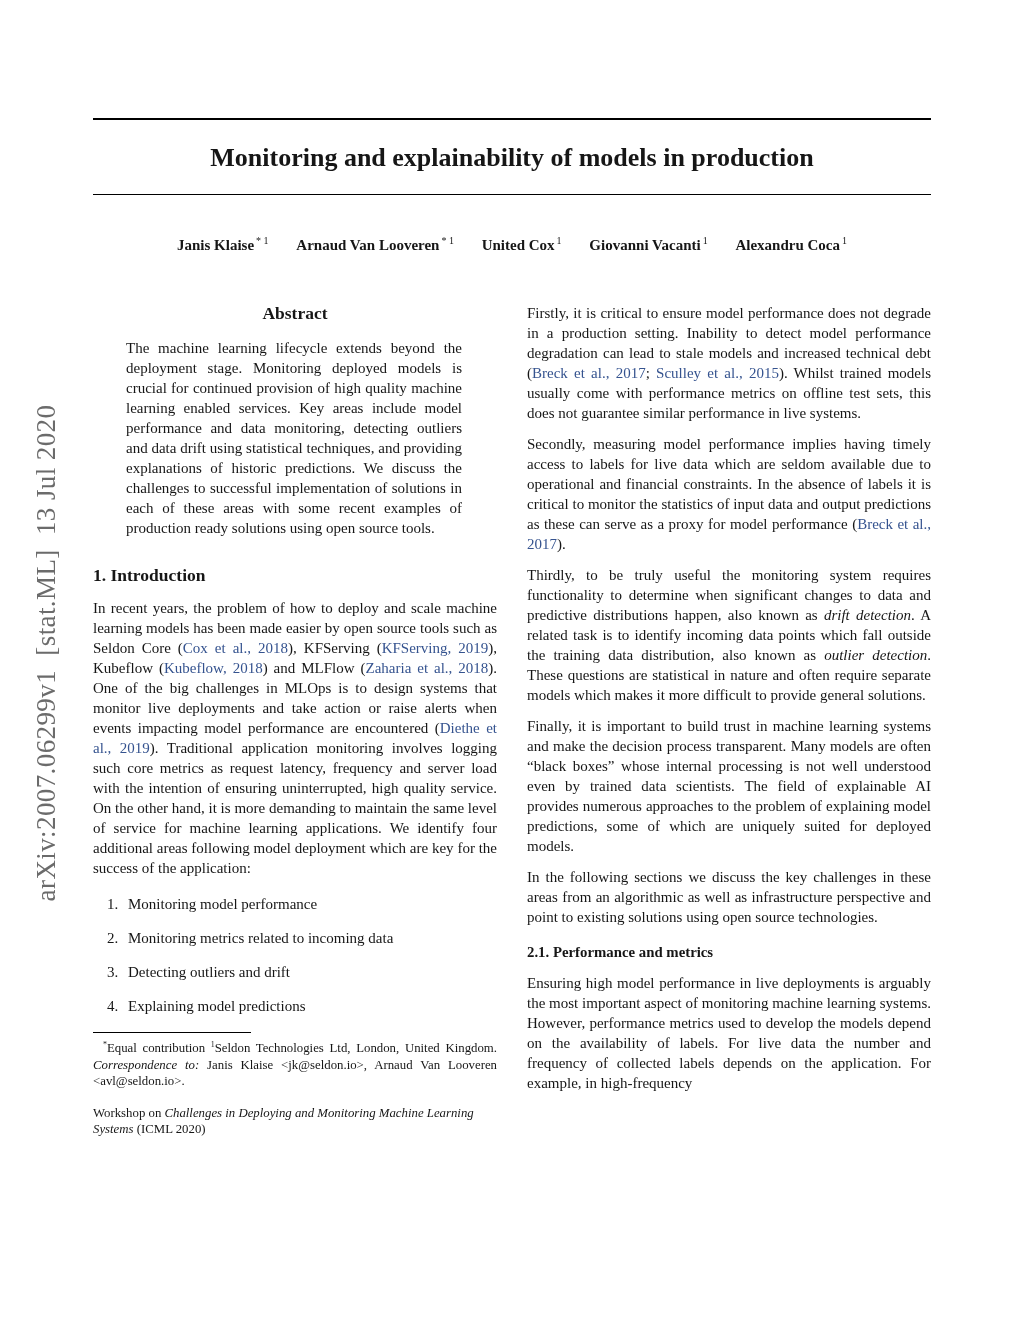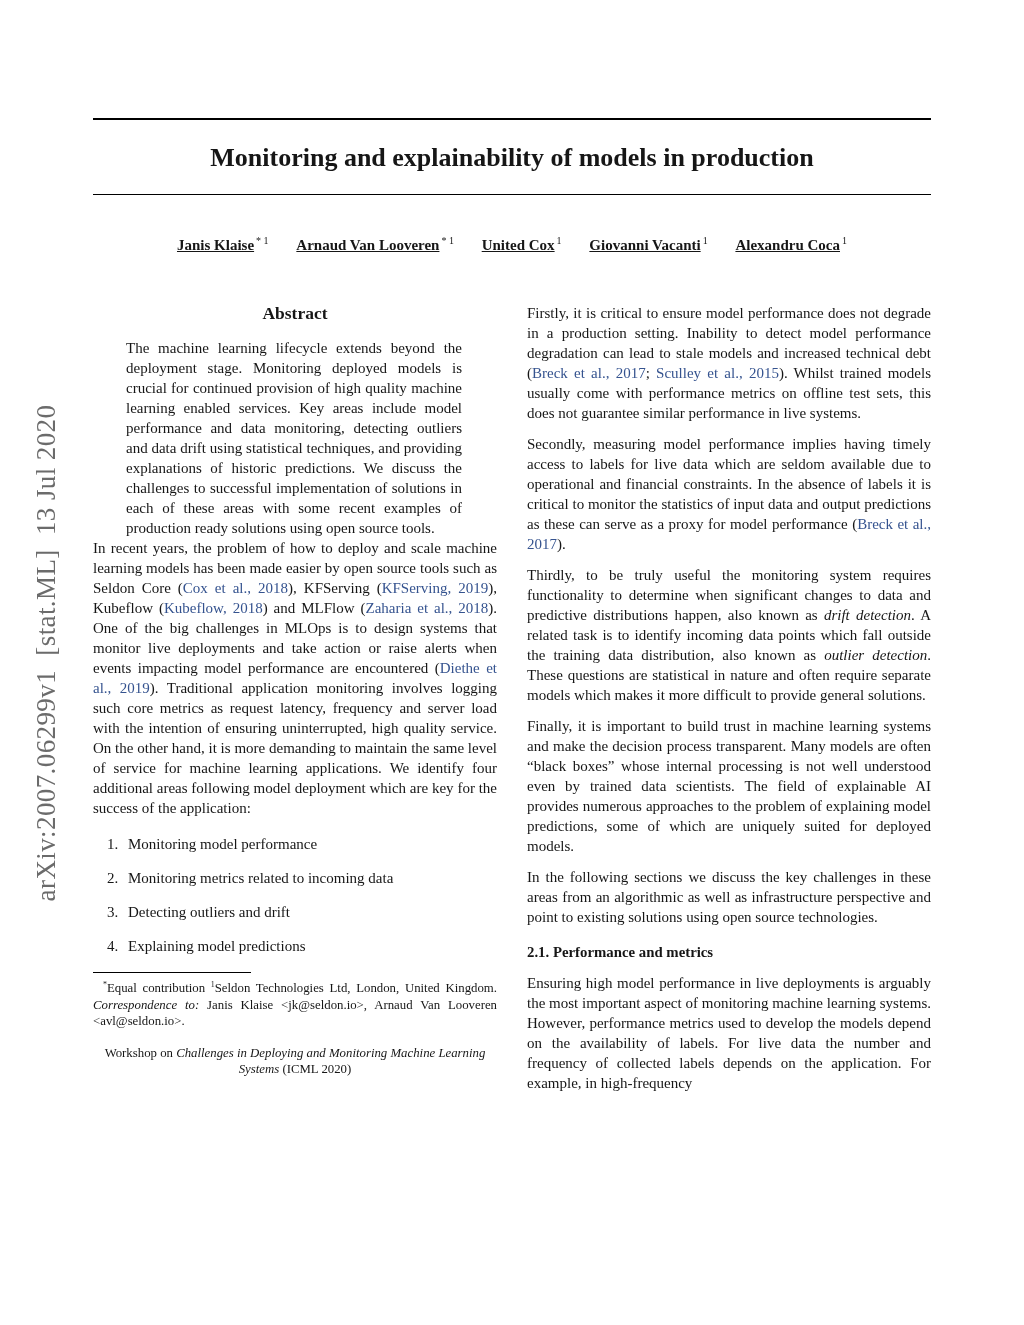--- a/index.html
+++ b/index.html
@@ -31,21 +31,21 @@
 
   .title {
     font-size: 26px; font-weight: bold;
     text-align: center;
     margin: 26px 0 0 0;
     line-height: 24px;
   }
 
   .authors { margin-top: 40px; text-align: center; font-size: 15px; line-height: 20px; }
   .author { margin: 0 12px; white-space: nowrap; }
-  .author-name { font-weight: bold; text-decoration: underline; }
+  .author-name { font-weight: bold; }
   .author-sup { font-size: 10px; vertical-align: super; line-height: 0; margin-left: 2px; }
 
   .columns { display: flex; gap: 30px; margin-top: 48px; align-items: flex-start; }
   .col { width: 404px; font-size: 15px; line-height: 20px; text-align: justify; }
   .col p { margin: 0 0 11px 0; }
 
   .abstract-heading {
     font-size: 17.5px; font-weight: bold;
     text-align: center; margin: 0 0 14px 0; line-height: 21px;
   }
@@ -66,21 +66,21 @@
   .li-num { width: 21px; flex: none; }
 
   .footnote-rule { width: 158px; height: 1px; background: #000; margin: 12px 0 7px 0; }
   .footnote {
     font-size: 12.8px; line-height: 16.5px;
     text-align: justify; text-indent: 10px;
     margin: 0 0 0 0 !important;
   }
   .workshop {
     font-size: 12.8px; line-height: 16.5px;
-    text-align: center; margin: 15px 0 0 0 !important;
+    text-align: left; margin: 15px 0 0 0 !important;
   }
 
   .seg-cite { color: var(--citation, #35538f); }
   .seg-i { font-style: italic; }
   .seg-sup { font-size: 62%; vertical-align: super; line-height: 0; }
 </style>
 </head>
 <body>
 
 <div class="arxiv-sidebar">arXiv:2007.06299v1  [stat.ML]  13 Jul 2020</div>
@@ -100,20 +100,21 @@
     <span class="author"><span class="author-name">Giovanni Vacanti</span><sup class="author-sup">1</sup></span>
     <span class="author"><span class="author-name">Alexandru Coca</span><sup class="author-sup">1</sup></span>
   </div>
 
   <div class="columns">
 
     <div class="col col-left">
       <h2 class="abstract-heading">Abstract</h2>
       <p class="abstract-body">The machine learning lifecycle extends beyond the deployment stage. Monitoring deployed models is crucial for continued provision of high quality machine learning enabled services. Key areas include model performance and data monitoring, detecting outliers and data drift using statistical techniques, and providing explanations of historic predictions. We discuss the challenges to successful implementation of solutions in each of these areas with some recent examples of production ready solutions using open source tools.</p>
 
+      <h2 class="section-heading">1. Introduction</h2>
       <p><span>In recent years, the problem of how to deploy and scale machine learning models has been made easier by open source tools such as Seldon Core (</span><span class="seg-cite">Cox et al., 2018</span><span>), KFServing (</span><span class="seg-cite">KFServing, 2019</span><span>), Kubeflow (</span><span class="seg-cite">Kubeflow, 2018</span><span>) and MLFlow (</span><span class="seg-cite">Zaharia et al., 2018</span><span>). One of the big challenges in MLOps is to design systems that monitor live deployments and take action or raise alerts when events impacting model performance are encountered (</span><span class="seg-cite">Diethe et al., 2019</span><span>). Traditional application monitoring involves logging such core metrics as request latency, frequency and server load with the intention of ensuring uninterrupted, high quality service. On the other hand, it is more demanding to maintain the same level of service for machine learning applications. We identify four additional areas following model deployment which are key for the success of the application:</span></p>
 
       <div class="num-list">
         <div class="list-item">
           <span class="li-num">1.</span>
           <span>Monitoring model performance</span>
         </div>
         <div class="list-item">
           <span class="li-num">2.</span>
           <span>Monitoring metrics related to incoming data</span>

